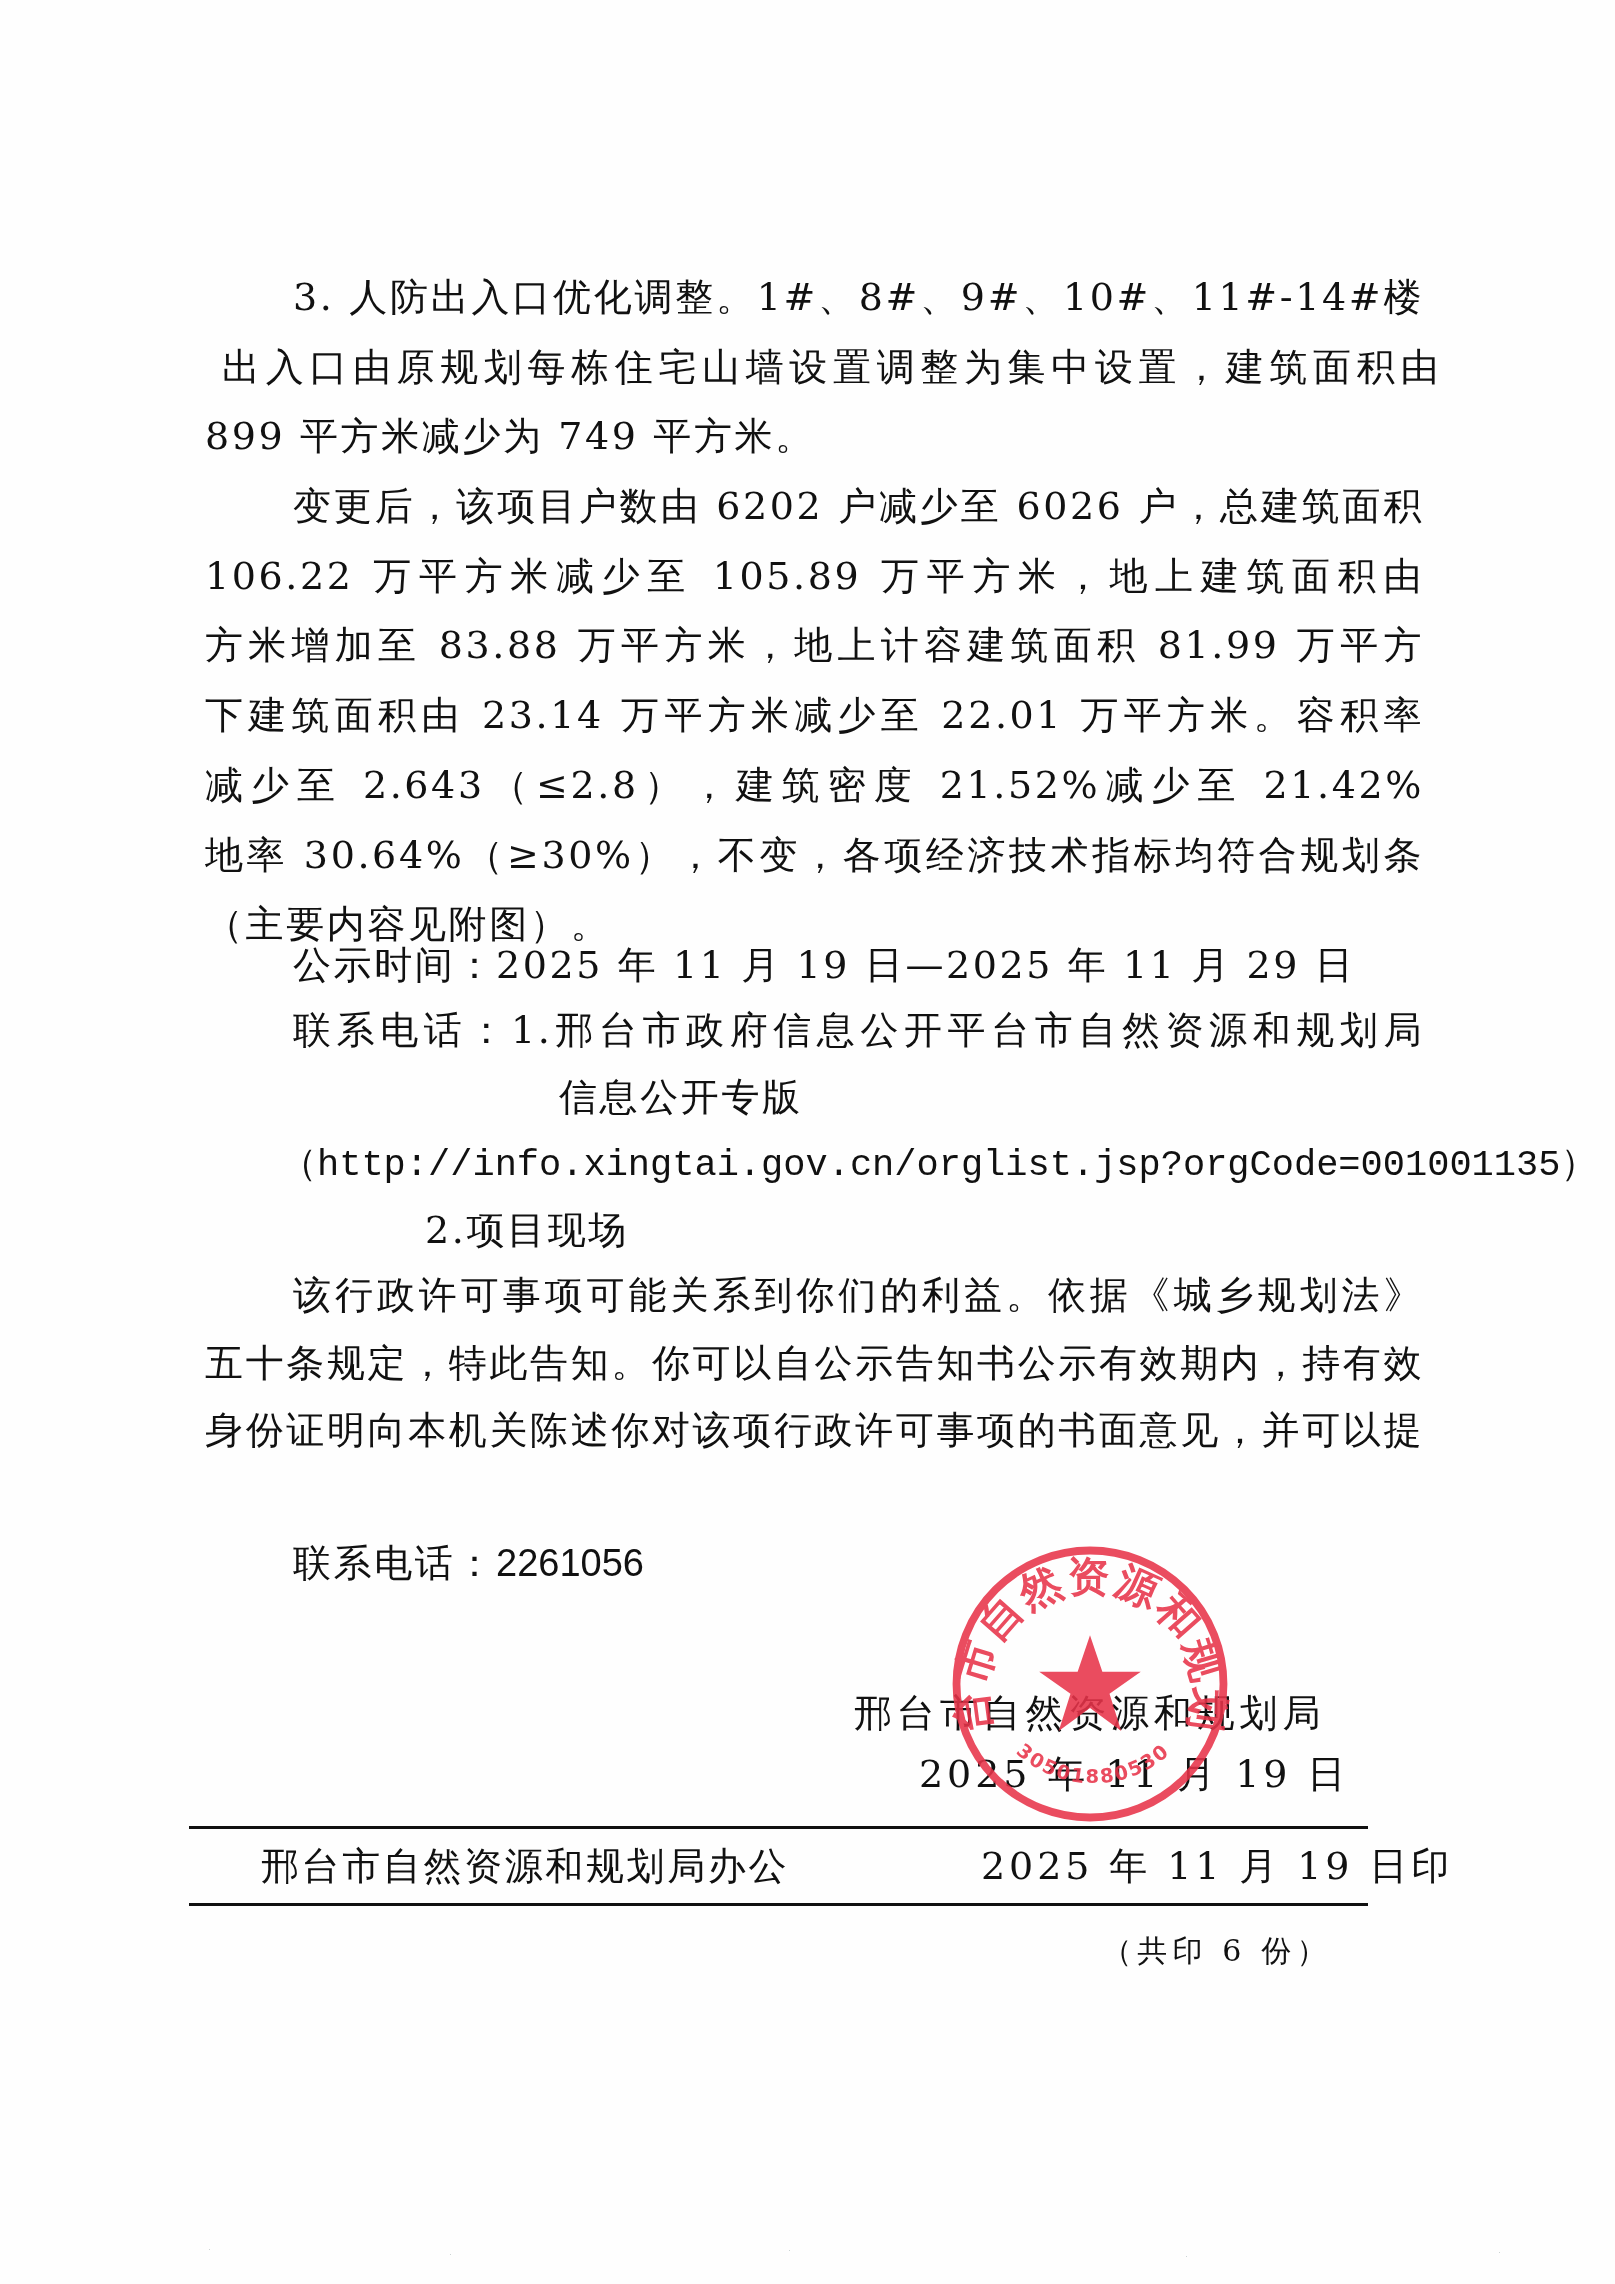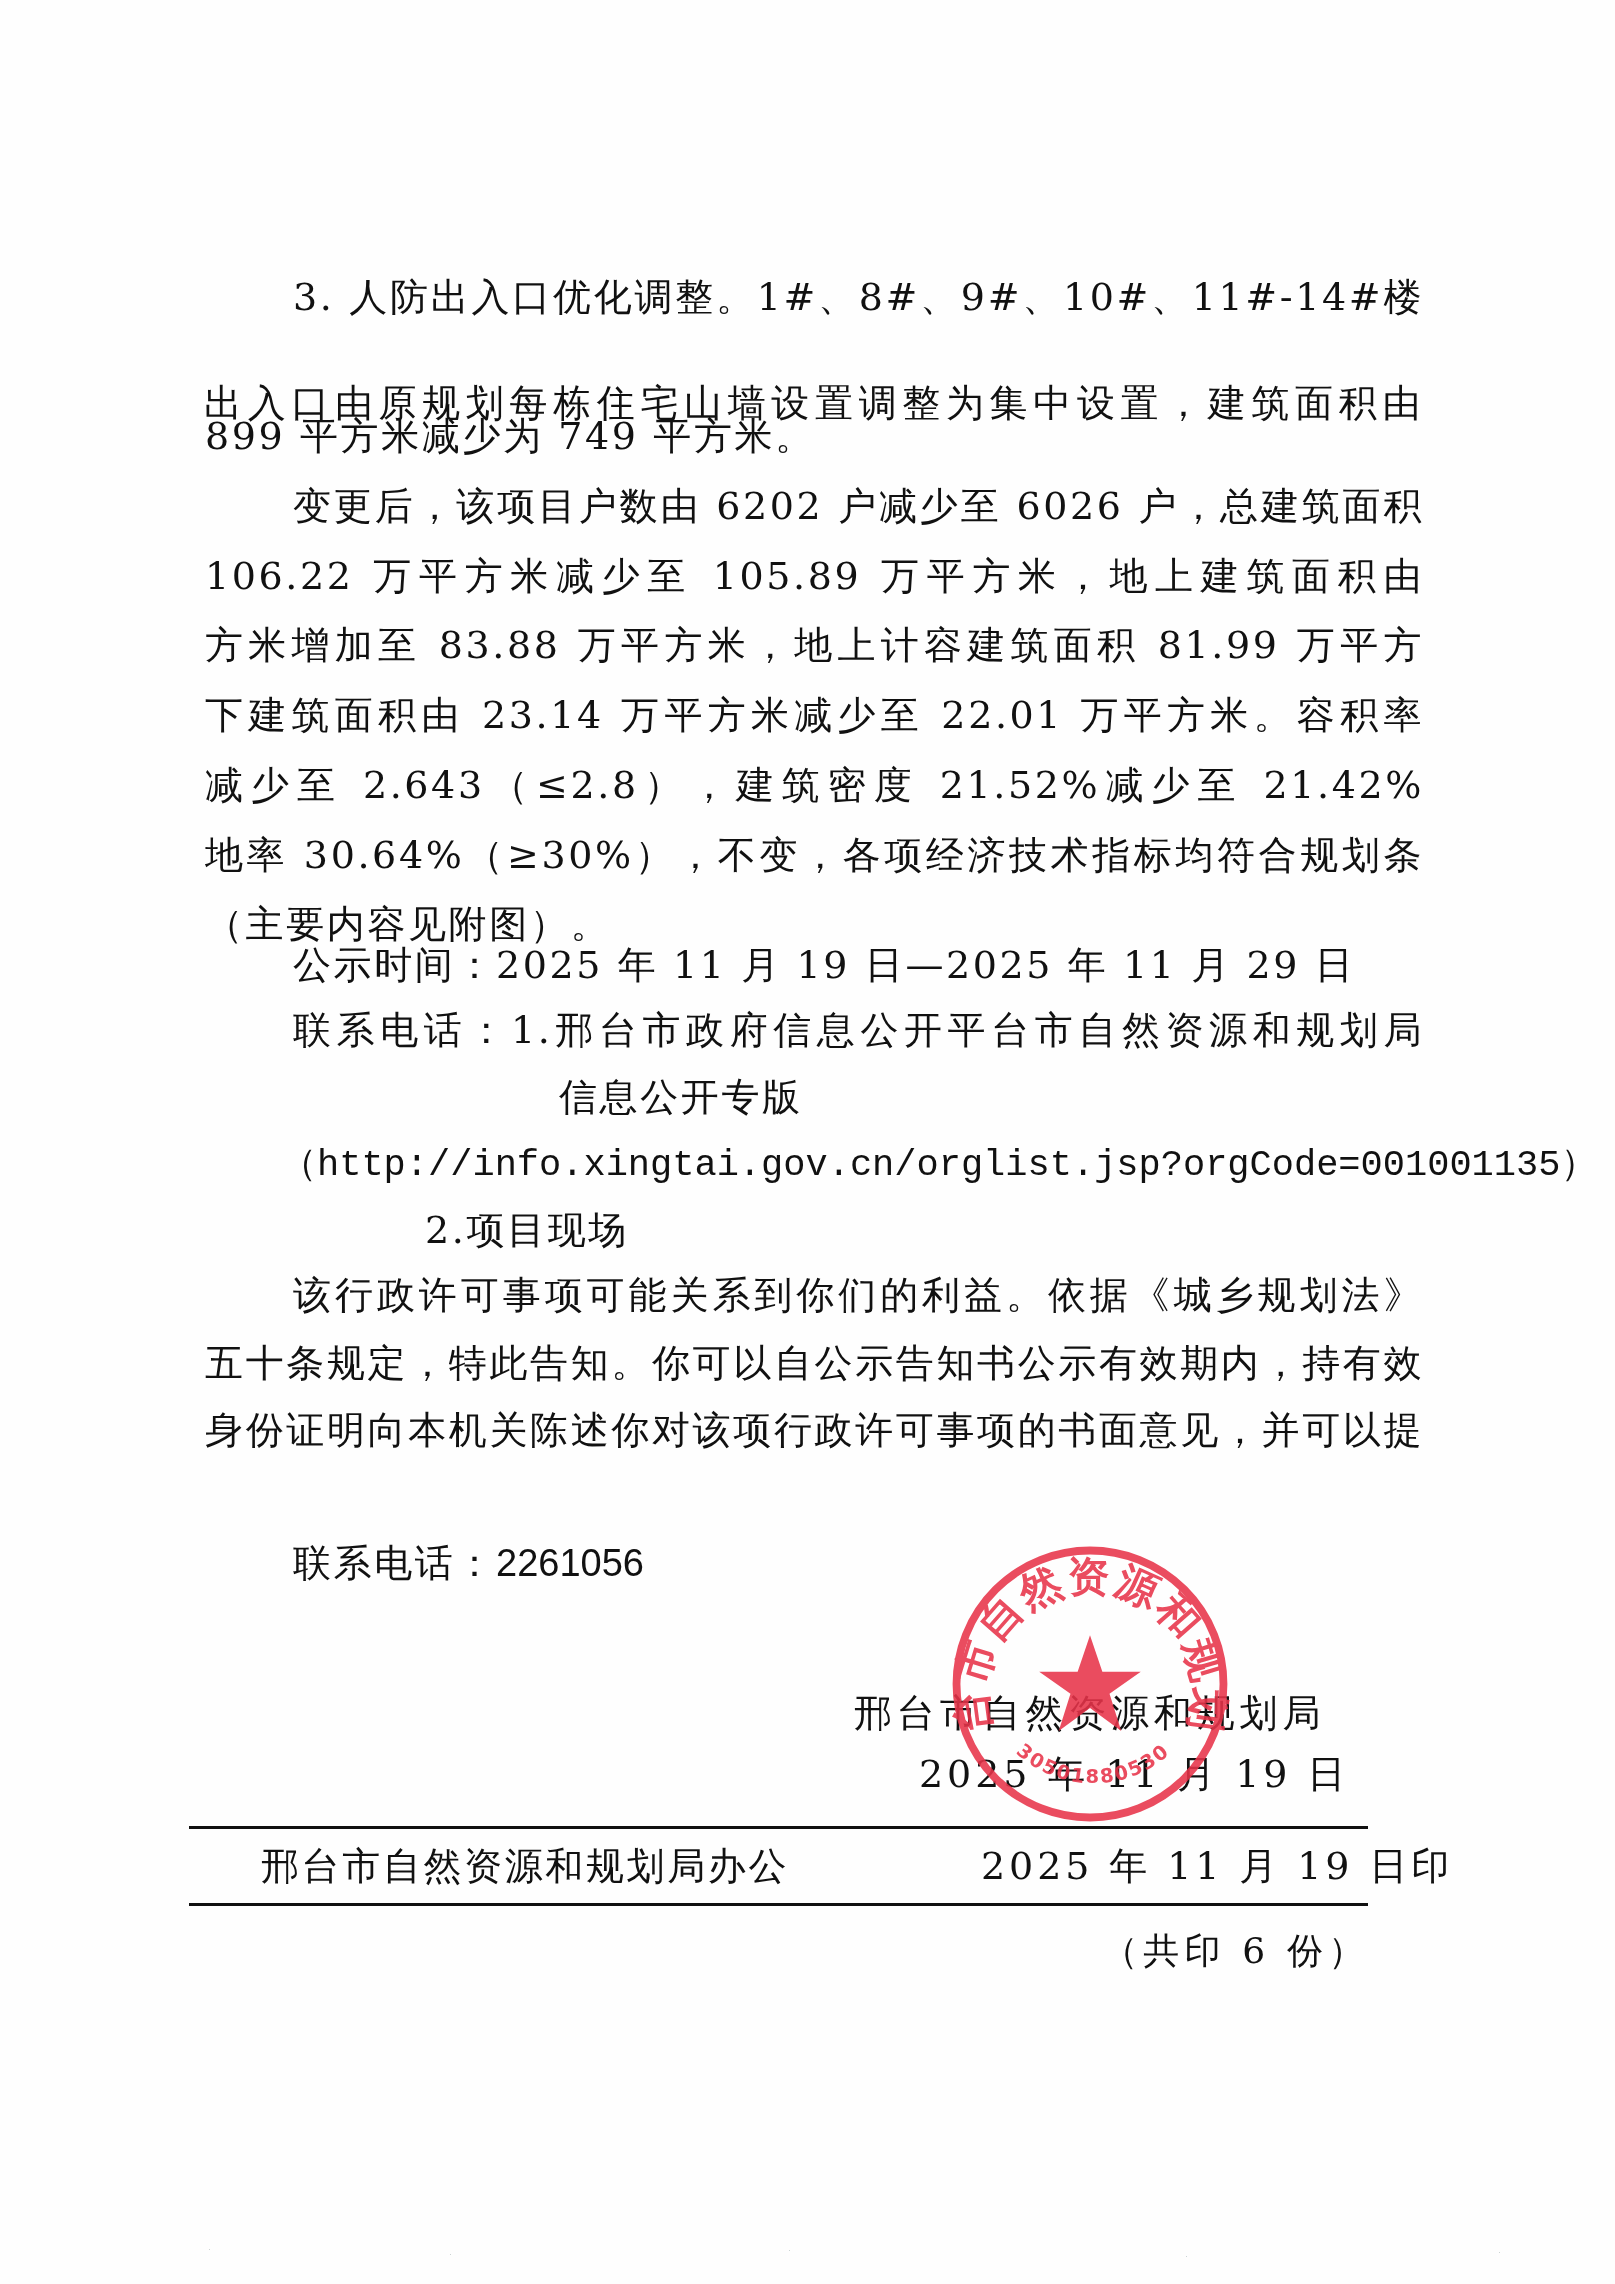--- a/index.html
+++ b/index.html
@@ -38,21 +38,21 @@
     opacity: 0.88;
   }
   .speck { position:absolute; width:1.3px; height:1.3px; background:#9aa; opacity:.5; }
 </style>
 </head>
 <body>
 
 <div id="page">
 
   <div class="ln just" style="left:293px; top:274px; width:1131px;">3. 人防出入口优化调整。1#、8#、9#、10#、11#-14#楼人防</div>
-  <div class="ln just" style="left:204px; top:344px; width:1219px;margin-top:36px;">出入口由原规划每栋住宅山墙设置调整为集中设置，建筑面积由</div>
+  <div class="ln just" style="left:222px; top:344px; width:1219px;">出入口由原规划每栋住宅山墙设置调整为集中设置，建筑面积由</div>
   <div class="ln" style="left:205px; top:413px;">899 平方米减少为 749 平方米。</div>
 
   <div class="ln just" style="left:293px; top:483px; width:1131px;">变更后，该项目户数由 6202 户减少至 6026 户，总建筑面积由</div>
   <div class="ln just" style="left:205px; top:553px; width:1219px;">106.22 万平方米减少至 105.89 万平方米，地上建筑面积由 83.08 万平</div>
   <div class="ln just" style="left:205px; top:622px; width:1219px;">方米增加至 83.88 万平方米，地上计容建筑面积 81.99 万平方米，地</div>
   <div class="ln just" style="left:205px; top:692px; width:1219px;">下建筑面积由 23.14 万平方米减少至 22.01 万平方米。容积率 2.679</div>
   <div class="ln just" style="left:205px; top:762px; width:1219px;">减少至 2.643（≤2.8），建筑密度 21.52%减少至 21.42%（≤30%），绿</div>
   <div class="ln just" style="left:205px; top:832px; width:1219px;">地率 30.64%（≥30%），不变，各项经济技术指标均符合规划条件要求</div>
   <div class="ln" style="left:205px; top:901px;">（主要内容见附图）。</div>
 
@@ -90,21 +90,21 @@
     <polygon fill="#e8344a" points="215,140 234,196 293,196 245,230 263,287 215,252 167,287 185,230 137,196 196,196"></polygon>
     <text fill="#e8344a" font-size="30" font-family="DejaVu Sans, sans-serif" font-weight="bold" letter-spacing="3">
       <textPath href="#sealArcBottom" startOffset="50%" text-anchor="middle" id="seal-serial-tp">1305018805302</textPath>
     </text>
   </svg>
 
   <div class="rule" style="left:189px; top:1826px; width:1179px;"></div>
   <div class="ln just" style="left:261px; top:1843px; width:528px;">邢台市自然资源和规划局办公室</div>
   <div class="ln" style="left:981px; top:1843px; letter-spacing:3.9px;">2025 年 11 月 19 日印</div>
   <div class="rule" style="left:189px; top:1903px; width:1179px;"></div>
-  <div class="ln" style="left:1102px; top:1928px; font-size:36px; letter-spacing:5.2px;">（共印 6 份）</div>
+  <div class="ln" style="left:1102px; top:1928px; font-size:30px; letter-spacing:5.2px;">（共印 6 份）</div>
 
   <div class="speck" style="left:209px; top:2249px;"></div>
   <div class="speck" style="left:450px; top:2254px;"></div>
   <div class="speck" style="left:789px; top:2250px;"></div>
   <div class="speck" style="left:1186px; top:2256px;"></div>
   <div class="speck" style="left:1499px; top:2252px;"></div>
 </div>
 
 
 </body></html>

